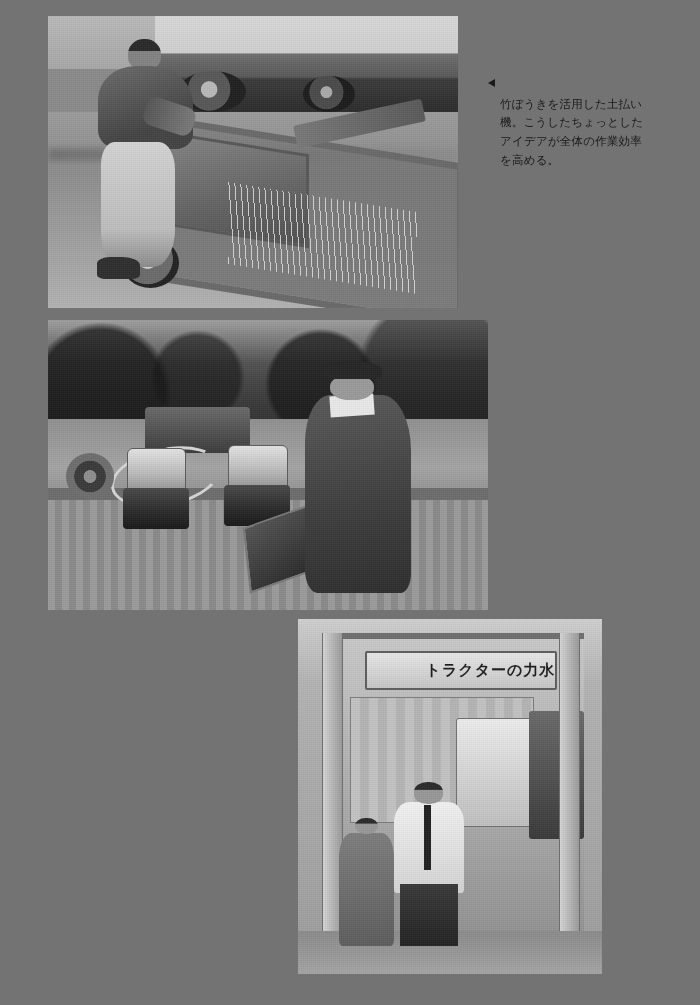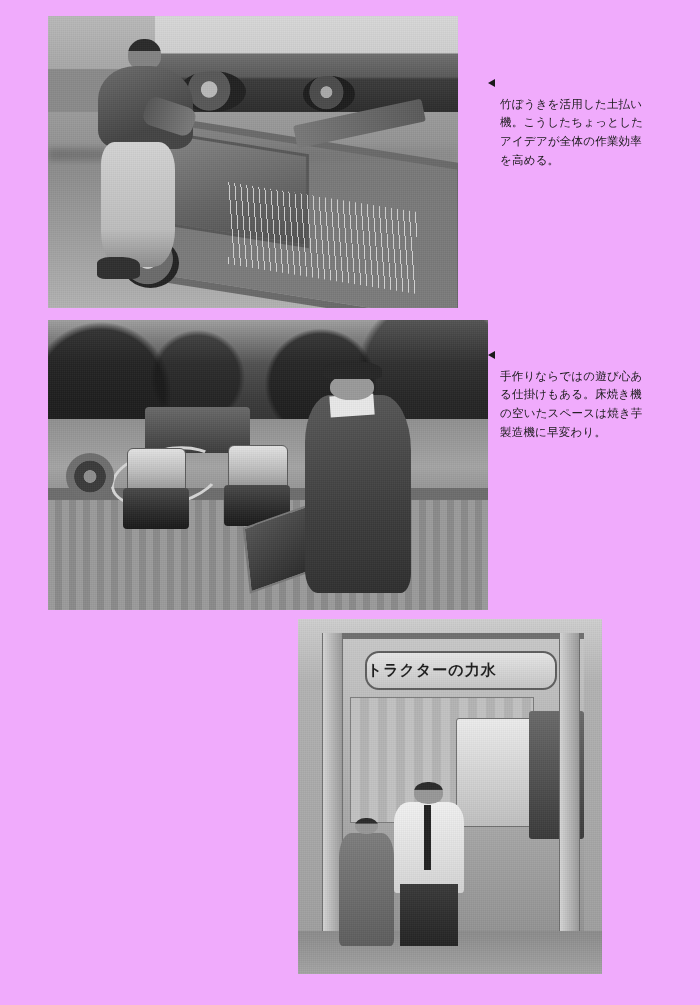--- a/index.html
+++ b/index.html
@@ -13,21 +13,21 @@
     position: relative;
     font-family: "DejaVu Sans", "Liberation Sans", sans-serif;
     overflow: hidden;
   }
 
   .page {
     position: absolute;
     left: 0; top: 0;
     width: 700px;
     height: 1005px;
-    background: #f0abfc;
+    background: #737373;
   }
 
   
   .photo {
     position: absolute;
     overflow: hidden;
     background: #8a8a86;
     filter: grayscale(100%);
   }
   .photo .grain {
@@ -233,22 +233,22 @@
     background: linear-gradient(90deg,#d4d4ce,#9a9a94);
     border-left:1px solid #6e6e69;
     border-right:1px solid #6e6e69;
   }
   #photo3 .post-l { left:8%; }
   #photo3 .post-r { left:86%; }
   #photo3 .signboard {
     position:absolute; left:22%; top:9%; width:62%; height:10%;
     background: linear-gradient(180deg,#e6e6e1,#c6c6c0);
     border:2px solid #5e5e59;
-    border-radius:14px;
-    display:flex; align-items:center; justify-content:flex-start;
+    border-radius:2px;
+    display:flex; align-items:center; justify-content:flex-end;
   }
   #photo3 .signboard .sign-text {
     font-family: "DejaVu Sans", "Liberation Sans", sans-serif;
     font-size: 15px;
     font-weight: 700;
     color:#1d1d1b;
     letter-spacing: 1px;
     white-space: nowrap;
   }
   #photo3 .wallpanel {
@@ -369,26 +369,20 @@
     <div class="plate"></div>
     <div class="person">
       <div class="body"></div>
       <div class="collar"></div>
       <div class="face"></div>
       <div class="cap"></div>
     </div>
     <div class="grain"></div>
   </div>
 
-  <div class="caption with-marker" id="caption2">
-    <span class="marker"></span><span>手作りならではの遊び心あ
-る仕掛けもある。床焼き機
-の空いたスペースは焼き芋
-製造機に早変わり。</span>
-  </div>
 
   <div class="photo" id="photo3">
     <div class="skyb"></div>
     <div class="shed"></div>
     <div class="wallpanel"></div>
     <div class="tankbody"></div>
     <div class="machine"></div>
     <div class="post-l"></div>
     <div class="post-r"></div>
     <div class="signboard">

